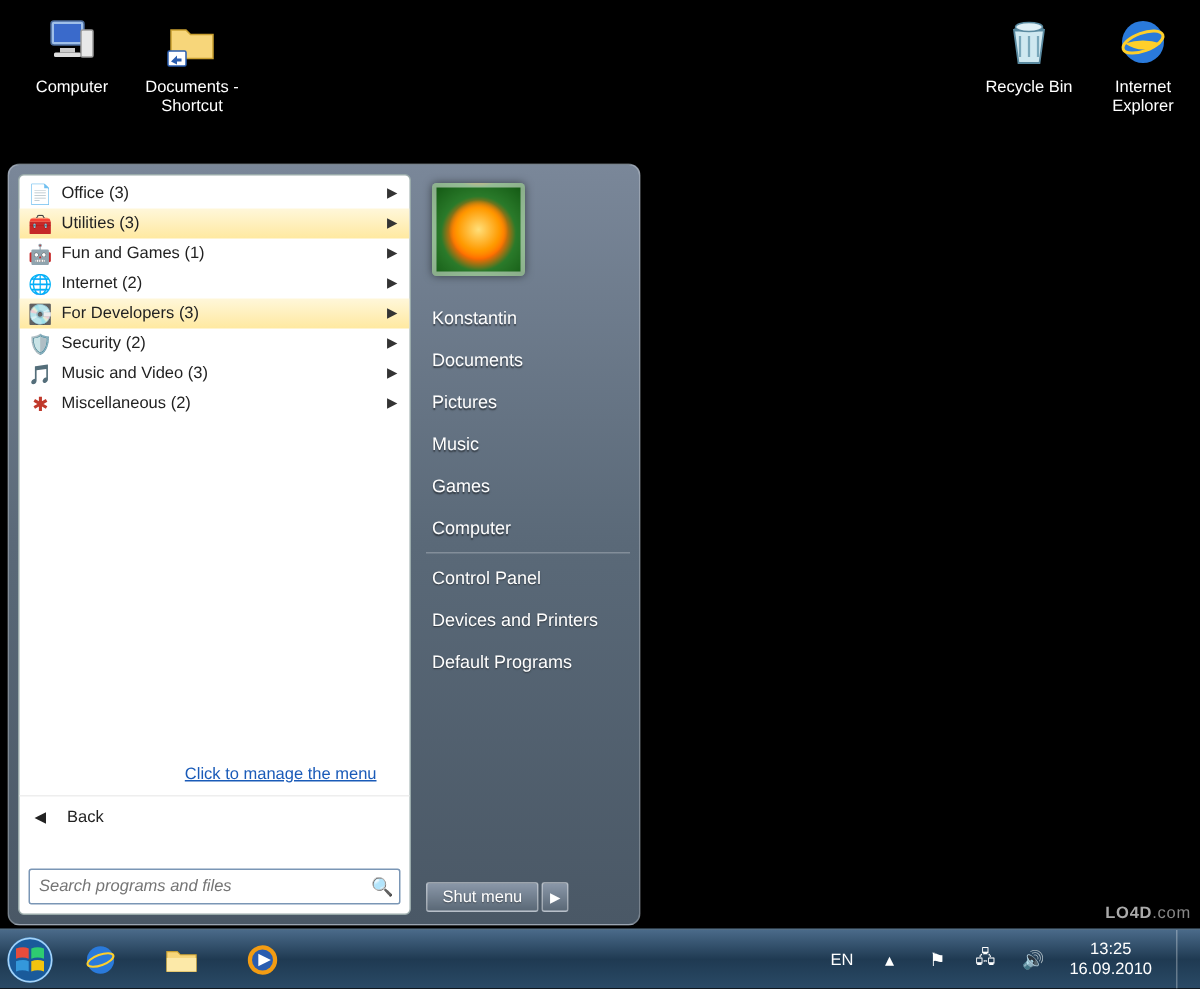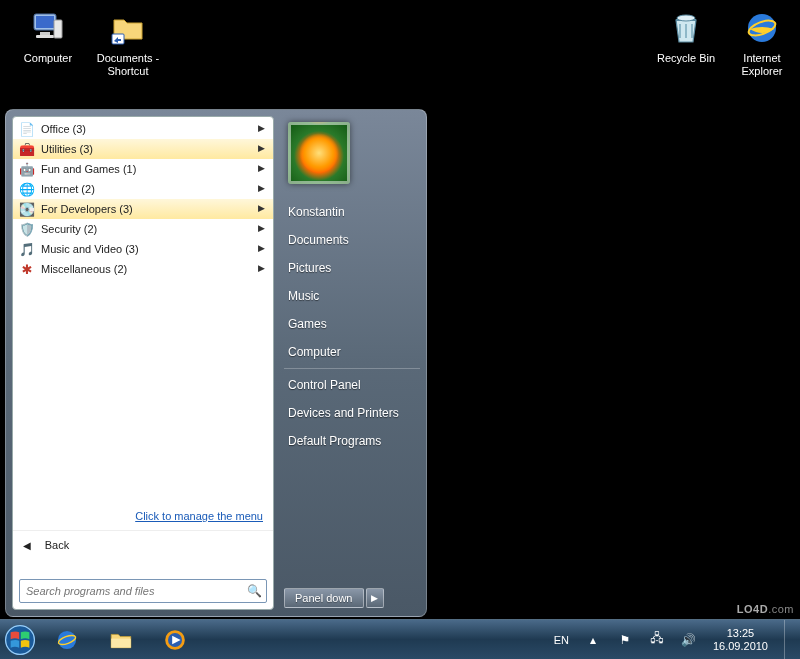--- a/index.html
+++ b/index.html
@@ -15,21 +15,21 @@
 .start-menu { position: absolute; left: 5px; bottom: 42px; width: 422px; height: 508px; border-radius: 8px; background: linear-gradient(180deg, #7a8799 0%, #5a6978 50%, #4a5866 100%); border: 1px solid rgba(255,255,255,.25); box-shadow: 0 0 20px rgba(0,0,0,.6); display: flex; padding: 6px; }
 .sm-left { width: 262px; background: #fff; border-radius: 4px; display: flex; flex-direction: column; border: 1px solid #9aa; }
 .sm-right { flex: 1; display: flex; flex-direction: column; color: #fff; padding-left: 10px; padding-top: 2px; position: relative; }
 
 .prog-list { flex: 1; overflow: hidden; padding: 2px 0; }
 .prog-item { display: flex; align-items: center; height: 20px; padding: 0 6px; font-size: 11px; color: #222; cursor: pointer; position: relative; }
 .prog-item.hl { background: linear-gradient(180deg, #fff7da, #ffe9a0); }
 .prog-item .pico { width: 16px; height: 16px; margin-right: 6px; display: inline-flex; align-items: center; justify-content: center; font-size: 13px; }
 .prog-item .arrow { position: absolute; right: 8px; top: 4px; color: #333; font-size: 9px; }
 
-.manage-link { text-align: right; padding: 6px 10px; }
+.manage-link { text-align: right; padding: 6px 22px; }
 .manage-link a { color: #1a5bb8; font-size: 11px; text-decoration: underline; cursor: pointer; }
 
 .back-row { display:flex; align-items:center; padding: 8px 10px 12px; font-size:11px; color:#222; cursor:pointer; border-top:1px solid #eee; }
 .back-row .tri { margin-right: 14px; font-size: 10px; }
 
 .search-row { padding: 0 6px 6px; margin-top: 16px; }
 .search-box { display:flex; align-items:center; border:1px solid #7a96b5; background:#fff; border-radius:2px; height:24px; }
 .search-box input { flex:1; border:none; outline:none; font-size:11px; font-style:italic; color:#666; padding:0 6px; }
 .search-box .mag { width:22px; text-align:center; color:#2a5db0; font-size:12px; cursor:pointer; }
 
@@ -170,21 +170,21 @@
     <div class="r-item">Documents</div>
     <div class="r-item">Pictures</div>
     <div class="r-item">Music</div>
     <div class="r-item">Games</div>
     <div class="r-item">Computer</div>
     <div class="r-sep"></div>
     <div class="r-item">Control Panel</div>
     <div class="r-item">Devices and Printers</div>
     <div class="r-item">Default Programs</div>
     <div class="shutdown-row">
-      <div class="shutdown-btn">Panel down</div>
+      <div class="shutdown-btn">Shut menu</div>
       <div class="shutdown-more">▶</div>
     </div>
   </div>
 </div>
 
 <div class="taskbar">
   <div class="start-orb">
     <svg class="orb-svg" viewBox="0 0 40 40">
       <circle cx="20" cy="20" r="17" fill="#1a5a9a" stroke="#6fb6f0" stroke-width="1.5"></circle>
       <circle cx="20" cy="20" r="17" fill="none" stroke="rgba(255,255,255,.4)" stroke-width="1"></circle>

